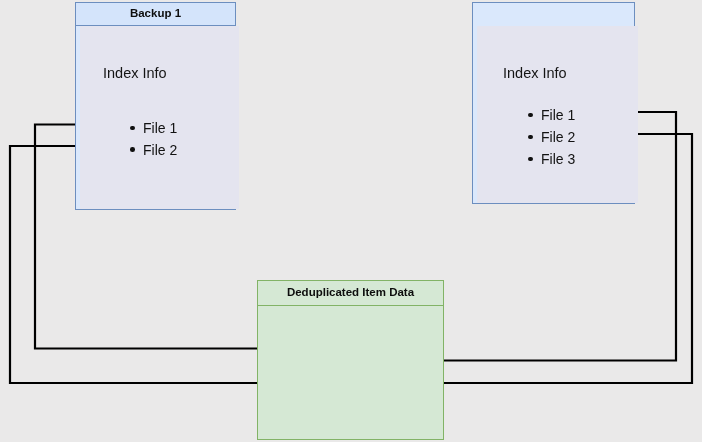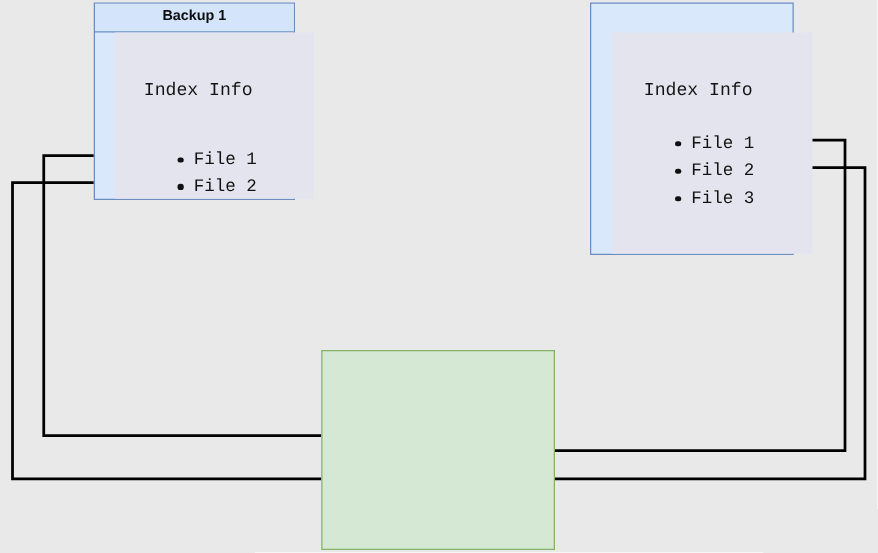--- a/index.html
+++ b/index.html
@@ -39,24 +39,23 @@
     font-weight: bold;
     font-size: 11.5px;
     color: #0d0d0d;
     line-height: 1;
     display: flex;
     align-items: center;
     justify-content: center;
   }
   .node-body {
     position: absolute;
-    left: 16px;
+    left: 4px;
     width: 100%;
     box-sizing: border-box;
-    font-family: Liberation Mono, monospace;
   }
   
   .node.blue {
     border: 1.6px solid #6c8ebf;
     background: #dae8fc;
   }
   .node.blue .node-header {
     height: 23px;
     border-bottom: 1.6px solid #6c8ebf;
     background: #d4e4fb;
@@ -132,21 +131,21 @@
 
     <path d="M 121,124.5 L 35,124.5 L 35,348.5 L 297,348.5" fill="none" stroke="#000000" stroke-width="2.2" stroke-linecap="butt" stroke-linejoin="miter" marker-end="url(#arrowR)"></path>
 
     <path d="M 121,146 L 10,146 L 10,383 L 297,383" fill="none" stroke="#000000" stroke-width="2.2" stroke-linecap="butt" stroke-linejoin="miter" marker-end="url(#arrowR)"></path>
 
     <path d="M 585,112 L 676,112 L 676,360.5 L 396,360.5" fill="none" stroke="#000000" stroke-width="2.2" stroke-linecap="butt" stroke-linejoin="miter" marker-end="url(#arrowL)"></path>
 
     <path d="M 585,134 L 692,134 L 692,383 L 396,383" fill="none" stroke="#000000" stroke-width="2.2" stroke-linecap="butt" stroke-linejoin="miter" marker-end="url(#arrowL)"></path>
   </svg>
 
-  <div class="node blue" style="left:75px; top:2px; width:161px; height:158px;">
+  <div class="node blue" style="left:75px; top:2px; width:161px; height:208px;">
     <div class="node-header">
       <span>Backup 1</span>
     </div>
     <div class="node-body">
       <div class="index-label" style="left:23px; top:40px;">Index Info</div>
       <ul class="file-list" style="left:50px; top:95px;">
         <li>
           <span>File 1</span>
         </li>
         <li style="margin-top:7.5px;">
@@ -167,15 +166,18 @@
           <span>File 2</span>
         </li>
         <li style="margin-top:8px;">
           <span>File 3</span>
         </li>
       </ul>
     </div>
   </div>
 
   <div class="node green" style="left:257px; top:280px; width:187px; height:160px;">
+    <div class="node-header">
+      <span>Deduplicated Item Data</span>
+    </div>
   </div>
 
 </div>
 
 </body></html>

